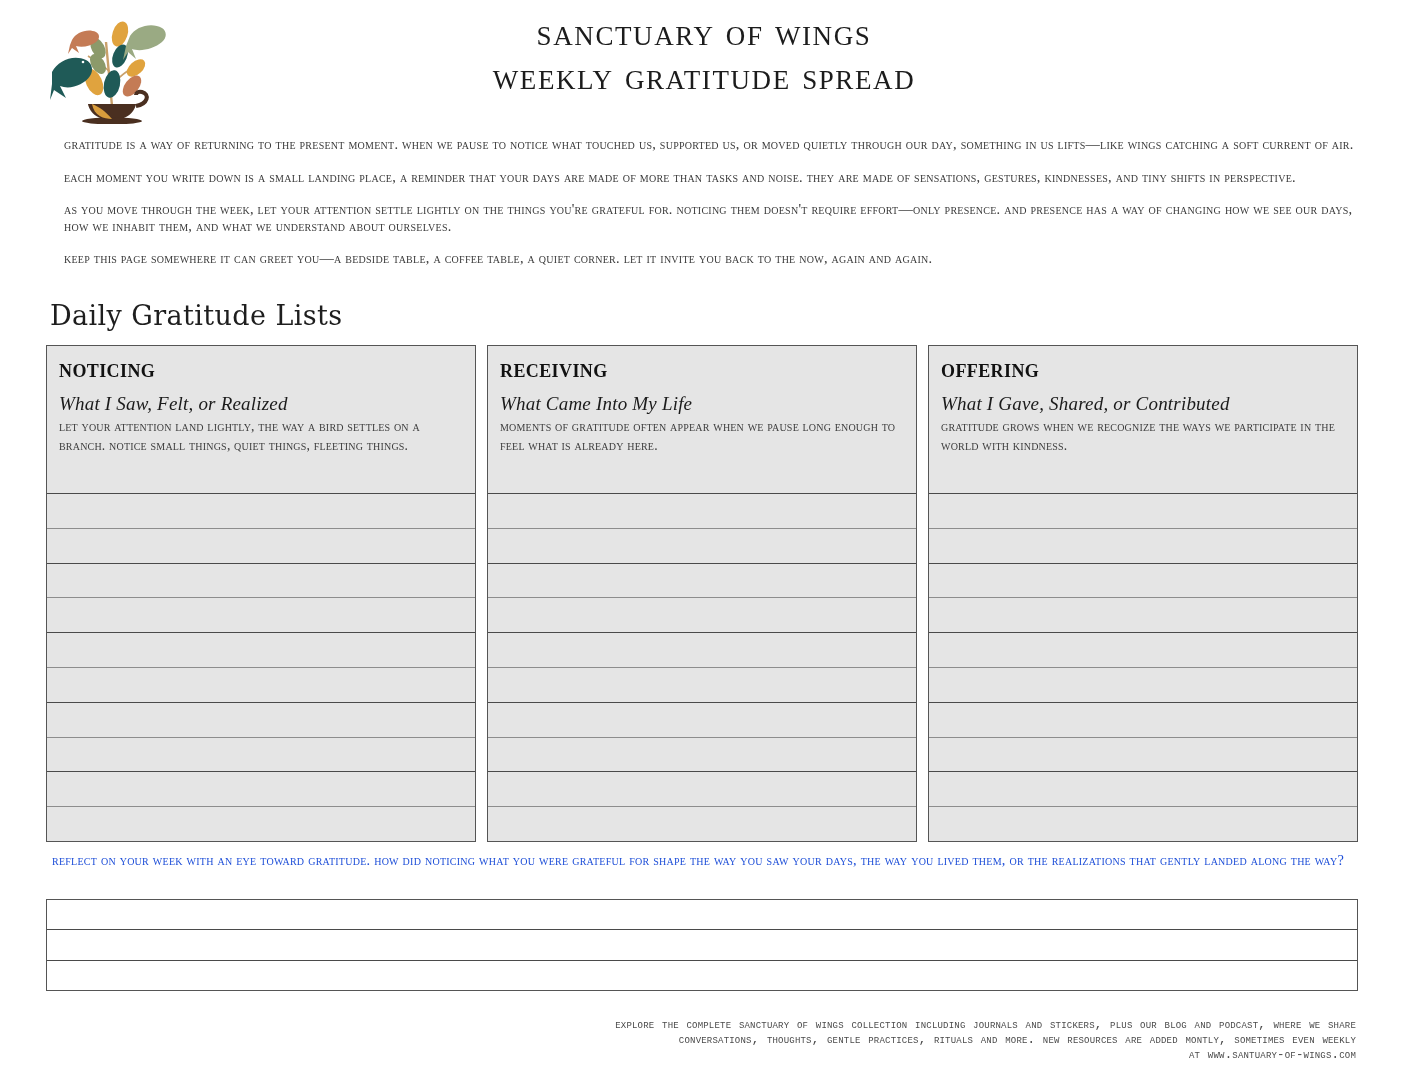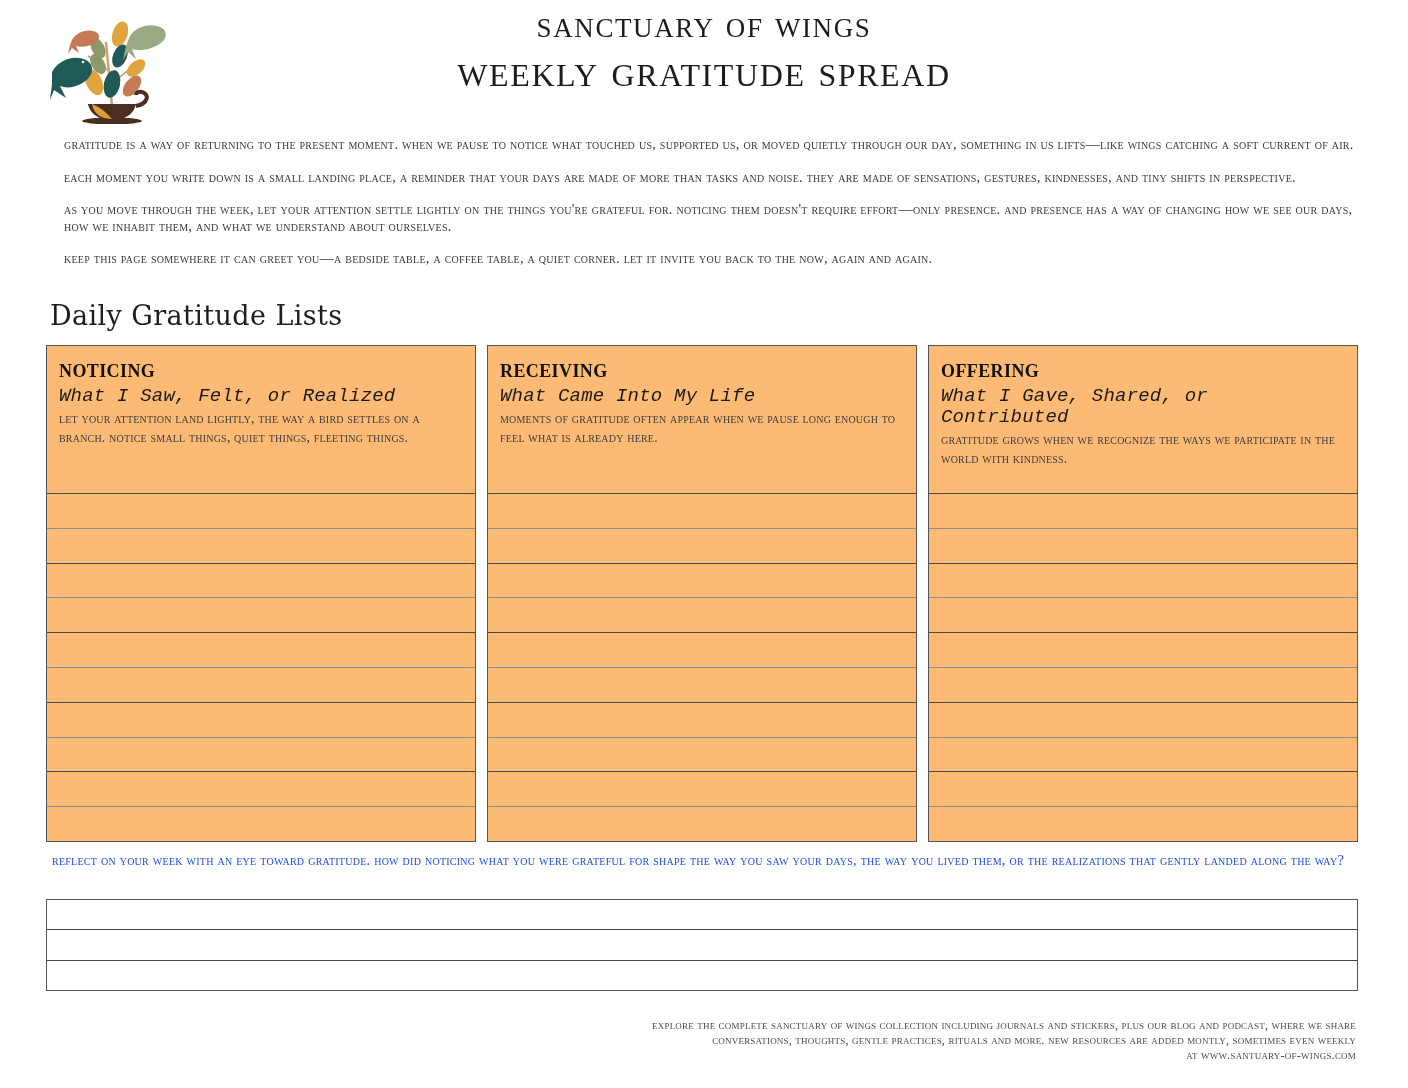--- a/index.html
+++ b/index.html
@@ -29,35 +29,35 @@
     left: 48px;
     top: 12px;
     width: 128px;
     height: 112px;
   }
   .logo-wrap svg { display: block; width: 128px; height: 112px; }
 
   .title-block {
     position: absolute;
     left: 0; right: 0;
-    top: 2px;
+    top: 10px;
     text-align: center;
   }
   .title-main, .title-sub {
     font-family: "Liberation Serif", "DejaVu Serif", serif;
     font-weight: 400;
     color: #1c1c1c;
     letter-spacing: 1.6px;
     line-height: 1.14;
     font-variant: small-caps;
     text-transform: lowercase;
     white-space: nowrap;
   }
   .title-main { font-size: 39px; }
-  .title-sub  { font-size: 45px; }
+  .title-sub  { font-size: 39px; }
 
   
   .intro {
     position: absolute;
     left: 64px;
     right: 52px;
     top: 136px;
   }
   .intro p {
     margin: 0 0 16px 0;
@@ -87,44 +87,44 @@
     left: 46px;
     top: 345px;
     width: 1312px;
     height: 497px;
     display: flex;
     justify-content: space-between;
   }
   .col {
     width: 430px;
     border: 1px solid #555;
-    background: #fdba74;
+    background: #e5e5e5;
     display: flex;
     flex-direction: column;
   }
   .col-head {
     padding: 9px 12px 0 12px;
     height: 147px;
   }
   .col-title {
     font-family: "Liberation Serif", "DejaVu Serif", serif;
     font-weight: bold;
     font-size: 25px;
     letter-spacing: 0.4px;
     color: #111;
     font-variant: small-caps;
     text-transform: lowercase;
     line-height: 1.08;
   }
   .col-subtitle {
-    font-family: Liberation Mono, monospace;
+    font-family: Liberation Serif, serif;
     font-style: italic;
     font-size: 19px;
     color: #1b1b1b;
-    margin-top: 4px;
+    margin-top: 12px;
     line-height: 1.1;
     letter-spacing: 0.2px;
   }
   .col-desc {
     font-size: 13.6px;
     line-height: 1.38;
     color: #3d3d3d;
     margin-top: 3px;
     letter-spacing: 0.2px;
     font-variant: small-caps;
@@ -177,21 +177,21 @@
     left: 0; right: 52px;
     top: 1018px;
     text-align: right;
     font-size: 12.4px;
     line-height: 1.22;
     color: #4a4a4a;
     letter-spacing: 0.2px;
     font-variant: small-caps;
     text-transform: lowercase;
   }
-  .footer div { white-space: nowrap; }
+  .footer div { white-space: nowrap; font-family: Liberation Mono, monospace; }
 </style>
 </head>
 <body>
 
 <div class="header">
 
   <div class="logo-wrap">
     <svg viewBox="0 0 128 112" xmlns="http://www.w3.org/2000/svg">
 
       <path d="M64 94 C62 72, 60 52, 58 30" stroke="#c9a06a" stroke-width="2.4" fill="none"></path>

